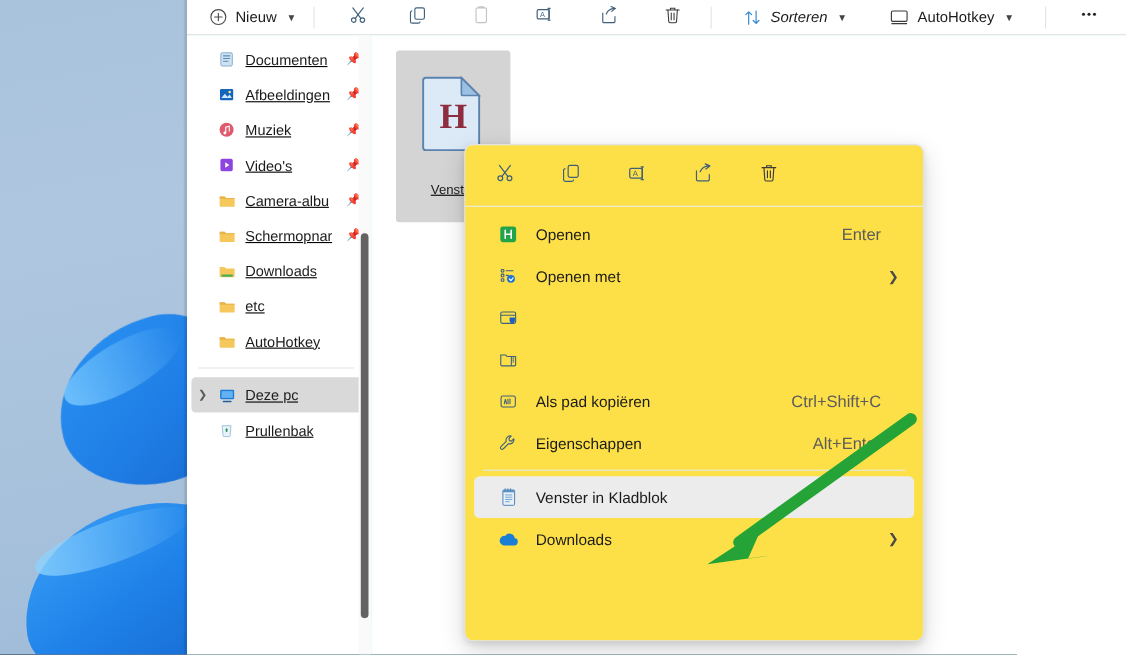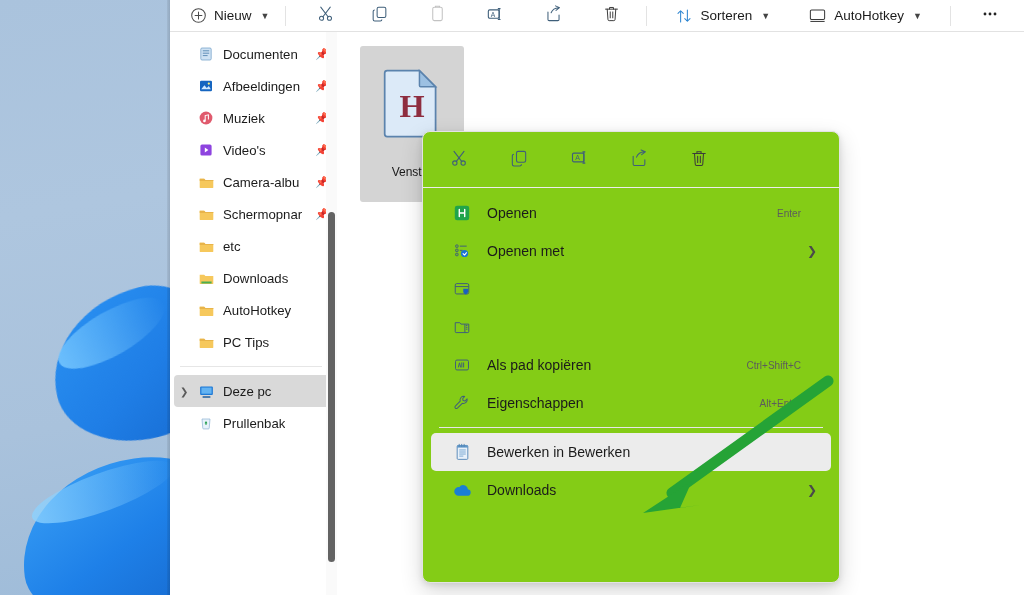--- a/index.html
+++ b/index.html
@@ -69,21 +69,21 @@
     display: flex; align-items: center; gap: 7px;
     height: 28px; padding: 0 8px; border-radius: 4px;
     color: #1b1b1b; font-size: 13.5px; cursor: default;
   }
   .tb-icon { display: inline-flex; align-items: center; justify-content: center; }
   .tb-sep { width: 1px; height: 20px; background: #e3e3e3; margin: 0 8px; }
   .chev { font-size: 9px; color: #444; margin-left: 2px; }
   .tb-icononly { width: 38px; height: 28px; display:flex; align-items:center; justify-content:center; border-radius:4px; }
 
   
-  .content { position: relative; height: 563px; background: #86efac; display: flex; }
+  .content { position: relative; height: 563px; background: #86efac; display: flex; text-decoration: underline; }
 
   .nav {
     position: relative; width: 168px; height: 100%;
     background: #ffffff;
     padding-top: 6px;
     border-right: 0;
   }
   .nav-item {
     display: flex; align-items: center;
     height: 32px; margin: 0 4px; padding-left: 22px;
@@ -124,21 +124,21 @@
   }
   .file-name {
     font-size: 12px; color: #1b1b1b; text-align: center; line-height: 17px;
     padding: 0 4px; width: 100%;
   }
 
   
   .ctx {
     position: absolute; left: 422px; top: 131px;
     width: 418px; height: 452px;
-    background: #84cc16;
+    background: #fde047;
     border: 1px solid #e3e3e3;
     border-radius: 8px;
     box-shadow: 0 8px 22px rgba(0,0,0,0.16), 0 2px 6px rgba(0,0,0,0.10);
     overflow: hidden;
   }
   .ctx-top {
     height: 56px; display: flex; align-items: center; padding-left: 14px; gap: 4px;
     border-bottom: 1px solid #ececec;
   }
   .ctx-top-btn {
@@ -148,21 +148,21 @@
   .ctx-list { padding: 6px 4px 0 4px; }
   .ctx-item {
     position: relative;
     display: flex; align-items: center;
     height: 38px; border-radius: 5px; margin: 0 4px;
     padding-left: 20px; font-size: 14px; color: #1b1b1b;
   }
   .ctx-item.hl { background: #ececec; }
   .ctx-ic { width: 22px; flex: 0 0 22px; display:flex; align-items:center; justify-content:center; margin-right: 14px; }
   .ctx-accel {
-    position: absolute; right: 30px; font-size: 10px; color: #5c5c5c;
+    position: absolute; right: 30px; font-size: 15px; color: #5c5c5c;
   }
   .ctx-sub {
     position: absolute; right: 14px; font-size: 12px; color: #4a4a4a;
   }
   .ctx-div { height: 1px; background: #e6e6e6; margin: 5px 12px; }
 
   
   .arrow { position: absolute; left: 0; top: 0; width: 1024px; height: 595px; pointer-events: none; }
 </style>
 </head>
@@ -245,21 +245,21 @@
           <svg width="19" height="19" viewBox="0 0 24 24" fill="none" stroke="#3b3b3b" stroke-width="1.25" stroke-linecap="round">
             <path d="M4.5 6.5h15M9.5 6.5V4.4h5v2.1"></path>
             <path d="M6.6 6.5l.9 13a1.6 1.6 0 0 0 1.6 1.5h5.8a1.6 1.6 0 0 0 1.6-1.5l.9-13"></path>
             <path d="M10.4 10v7.5M13.6 10v7.5"></path>
           </svg>
         </span>
       </div>
 
       <div class="tb-sep" style="margin-left:16px;"></div>
 
-      <div class="tb-btn" style="margin-left:12px;">
+      <div class="tb-btn" style="margin-left:12px;font-style:italic;">
         <span class="tb-icon">
           <svg width="18" height="18" viewBox="0 0 24 24" fill="none" stroke="#2f86d1" stroke-width="1.4" stroke-linecap="round" stroke-linejoin="round">
             <path d="M7.5 20V5M4 8.5 7.5 5 11 8.5"></path>
               <path d="M16.5 4v15M13 15.5 16.5 19 20 15.5"></path>
           </svg>
         </span>
         <span>Sorteren</span>
         <span class="chev">▼</span>
       </div>
 
@@ -356,55 +356,46 @@
               </svg>
           </span>
           <span class="ni-label">Schermopnar</span>
           <span class="pin">📌</span>
         </div>
 
         <div class="nav-item">
           <span class="ni-icon">
             <svg width="17" height="17" viewBox="0 0 20 20">
                 <path d="M2 5.5h5.3l1.4 1.6H18v8.4a1 1 0 0 1-1 1H3a1 1 0 0 1-1-1z" fill="#f6c85c"></path>
-                <path d="M2 5.5h5.3l1.4 1.6H18v1.1H2z" fill="#e8b44a"></path>
-              </svg>
-          </span>
-          <span class="ni-label">etc</span>
-        </div>
-
-        <div class="nav-item">
-          <span class="ni-icon">
-            <svg width="17" height="17" viewBox="0 0 20 20">
-                <path d="M2 5.5h5.3l1.4 1.6H18v8.4a1 1 0 0 1-1 1H3a1 1 0 0 1-1-1z" fill="#f6c85c"></path>
                 <path d="M4 13.6h12v2.4H4z" fill="#4caf50"></path>
               </svg>
           </span>
           <span class="ni-label">Downloads</span>
         </div>
 
         <div class="nav-item">
           <span class="ni-icon">
             <svg width="17" height="17" viewBox="0 0 20 20">
                 <path d="M2 5.5h5.3l1.4 1.6H18v8.4a1 1 0 0 1-1 1H3a1 1 0 0 1-1-1z" fill="#f6c85c"></path>
                 <path d="M2 5.5h5.3l1.4 1.6H18v1.1H2z" fill="#e8b44a"></path>
               </svg>
           </span>
-          <span class="ni-label">AutoHotkey</span>
+          <span class="ni-label">etc</span>
         </div>
 
         <div class="nav-item">
           <span class="ni-icon">
             <svg width="17" height="17" viewBox="0 0 20 20">
                 <path d="M2 5.5h5.3l1.4 1.6H18v8.4a1 1 0 0 1-1 1H3a1 1 0 0 1-1-1z" fill="#f6c85c"></path>
                 <path d="M2 5.5h5.3l1.4 1.6H18v1.1H2z" fill="#e8b44a"></path>
               </svg>
           </span>
-          <span class="ni-label">PC Tips</span>
-        </div>
+          <span class="ni-label">AutoHotkey</span>
+        </div>
+
 
         <div class="nav-sep"></div>
 
         <div class="nav-item selected">
           <span class="caret">❯</span>
           <span class="ni-icon">
             <svg width="17" height="17" viewBox="0 0 20 20">
                 <rect x="2.5" y="4" width="15" height="10" rx="1.2" fill="#1f7ad6"></rect>
                 <rect x="4" y="5.4" width="12" height="7.2" fill="#63b3f2"></rect>
                 <path d="M6 16.5h8" stroke="#1f5f9e" stroke-width="1.6" stroke-linecap="round"></path>
@@ -569,21 +560,21 @@
 
       <div class="ctx-item hl">
         <span class="ctx-ic">
           <svg width="17" height="18" viewBox="0 0 20 22">
             <rect x="3.5" y="3" width="13" height="17" rx="1.2" fill="#e8f1fa" stroke="#4f83b5" stroke-width="1.1"></rect>
             <rect x="3.5" y="3" width="13" height="2.6" fill="#5e96c7"></rect>
             <path d="M6 8.5h8M6 11h8M6 13.5h8M6 16h5" stroke="#6fa2cf" stroke-width="1.1"></path>
             <path d="M6 1.6v2.6M9 1.6v2.6M12 1.6v2.6" stroke="#4f83b5" stroke-width="1.1" stroke-linecap="round"></path>
           </svg>
         </span>
-        <span>Bewerken in Bewerken</span>
+        <span>Venster in Kladblok</span>
       </div>
 
       <div class="ctx-item">
         <span class="ctx-ic">
           <svg width="20" height="16" viewBox="0 0 24 18">
             <path d="M7.2 16h11.3a4 4 0 0 0 .5-7.96A5.6 5.6 0 0 0 8.7 5.6 4.9 4.9 0 0 0 7.2 16z" fill="#1a7fd4"></path>
           </svg>
         </span>
         <span>Downloads</span>
         <span class="ctx-sub">❯</span>

